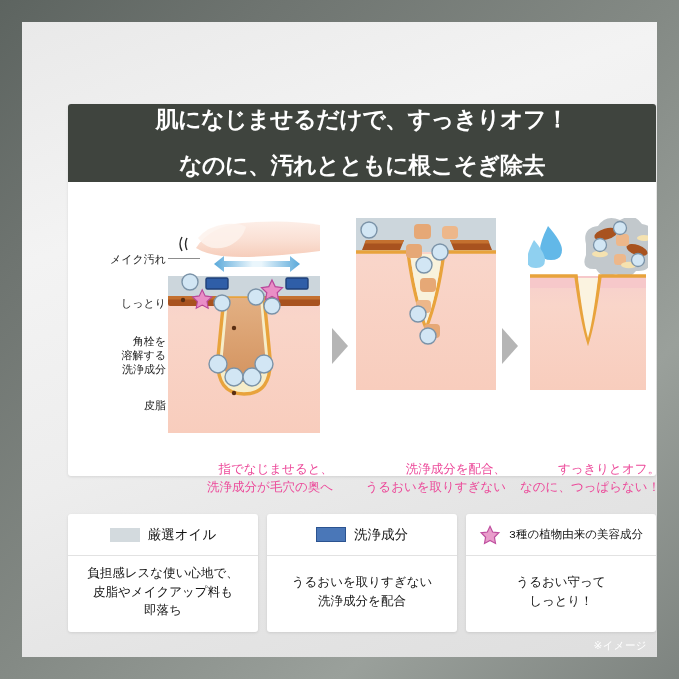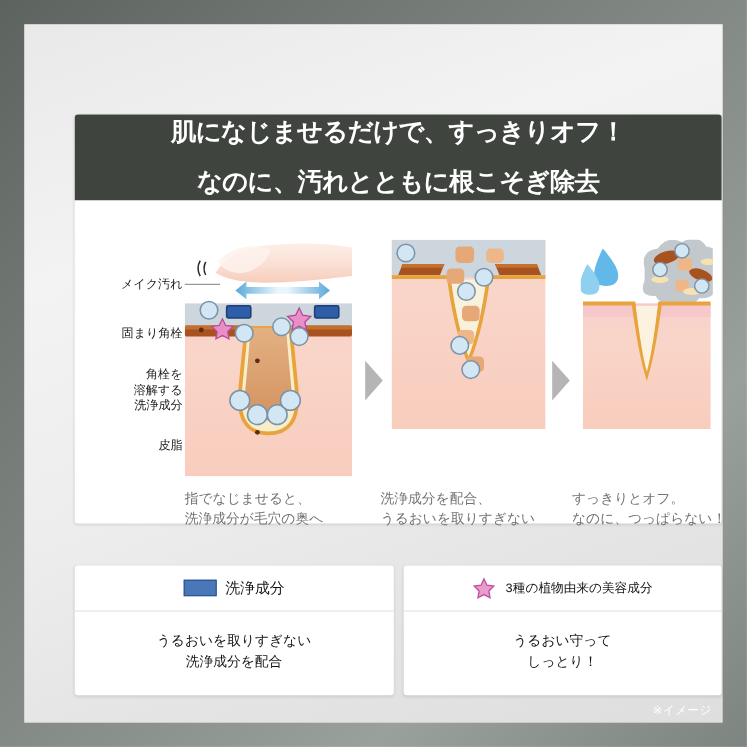--- a/index.html
+++ b/index.html
@@ -52,22 +52,22 @@
 
   .arrow-sep {
     position:absolute; width:0; height:0; top:146px;
     border-top:18px solid transparent; border-bottom:18px solid transparent;
     border-left:16px solid #b5b5b5;
   }
   #arrow1 { left:264px; }
   #arrow2 { left:434px; }
 
   .caption {
-    position:absolute; top:262px; font-size:12.5px; color:#737373;
-    line-height:1.45; text-align:left; white-space:nowrap;
+    position:absolute; top:278px; font-size:12.5px; color:#ec4899;
+    line-height:1.45; text-align:right; white-space:nowrap;
   }
   #cap1 { left:100px; width:165px; }
   #cap2 { left:278px; width:160px; }
   #cap3 { left:452px; width:140px; }
 
   
   #legend { position:absolute; left:46px; top:492px; width:588px; height:118px;
             display:flex; gap:9px; }
   .lcard {
     flex:1; background:#fff; border-radius:3px;
@@ -97,21 +97,21 @@
 
     <div id="headline">
       <div class="ln">肌になじませるだけで、すっきりオフ！</div>
       <div class="ln">なのに、汚れとともに根こそぎ除去</div>
     </div>
 
     <div id="illus">
 
       <div class="label-col">
         <div class="lab" style="top:0px;">メイク汚れ</div>
-        <div class="lab" style="top:44px;">固まり角栓</div>
+        <div class="lab" style="top:44px;">しっとり</div>
         <div class="lab" style="top:82px;">角栓を</div>
         <div class="lab" style="top:96px;">溶解する</div>
         <div class="lab" style="top:110px;">洗浄成分</div>
         <div class="lab" style="top:146px;">皮脂</div>
       </div>
       <div class="lab-line" style="left:100px; top:76px;  width:32px;"></div>
       <div class="lab-line" style="left:100px; top:120px; width:62px;"></div>
       <div class="lab-line" style="left:100px; top:172px; width:52px;"></div>
       <div class="lab-line" style="left:100px; top:222px; width:72px;"></div>
 
@@ -269,20 +269,33 @@
       </div>
       <div class="caption" id="cap3">
         <div>すっきりとオフ。</div>
         <div>なのに、つっぱらない！</div>
       </div>
     </div>
   </div>
 
   <div id="legend">
 
+    <div class="lcard c1">
+      <div class="lhead">
+        <span class="sw-oil"></span>
+        <span class="ltxt">厳選オイル</span>
+      </div>
+      <div class="lbody">
+        <div>
+          <div>負担感レスな使い心地で、</div>
+          <div>皮脂やメイクアップ料も</div>
+          <div>即落ち</div>
+        </div>
+      </div>
+    </div>
 
     <div class="lcard c2">
       <div class="lhead">
         <span class="sw-cln"></span>
         <span class="ltxt">洗浄成分</span>
       </div>
       <div class="lbody">
         <div>
           <div>うるおいを取りすぎない</div>
           <div>洗浄成分を配合</div>

